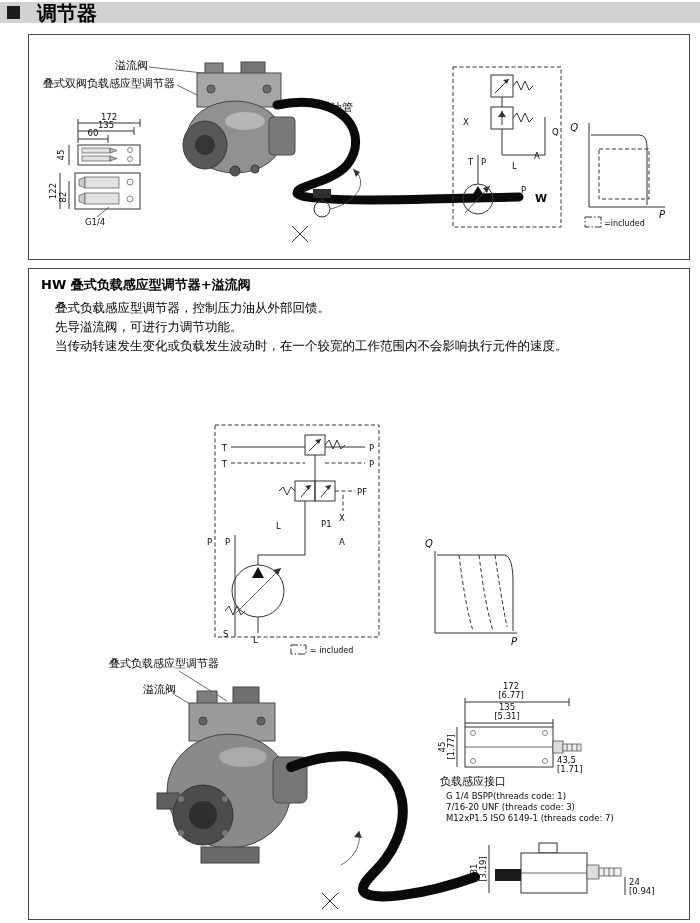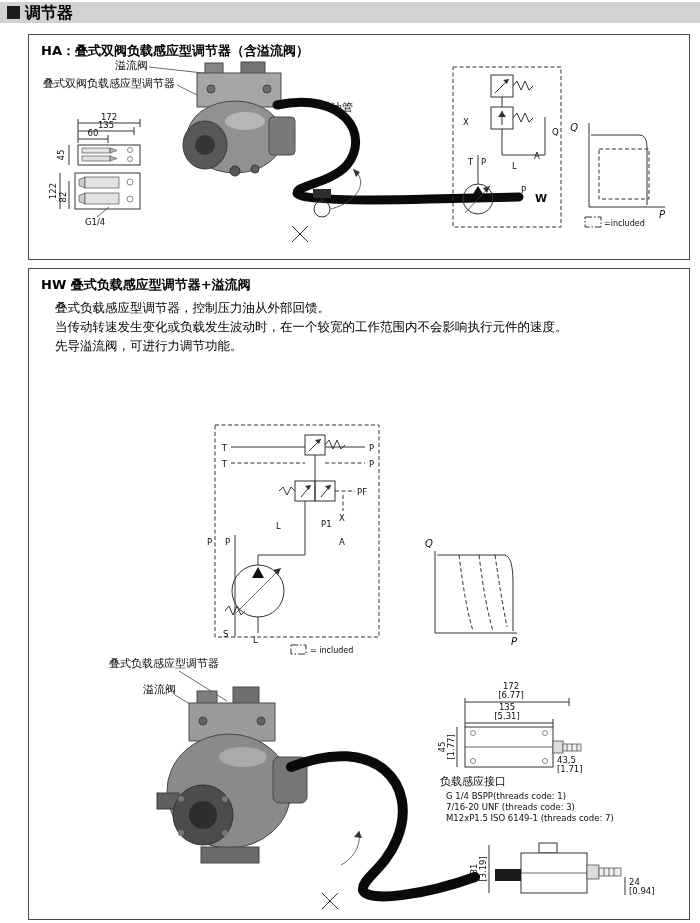--- a/index.html
+++ b/index.html
@@ -1,20 +1,20 @@
 <!DOCTYPE html>
 <html><head>
 <meta charset="utf-8">
 <style>
   html,body{margin:0;padding:0;}
   body{width:700px;height:923px;background:#fff;font-family:"DejaVu Sans","Liberation Sans",sans-serif;color:#111;position:relative;overflow:hidden;}
   .page{position:absolute;inset:0;background:#fff;}
   .page-header{position:absolute;top:2px;left:0;width:100%;height:21px;background:#d2d2d2;display:flex;align-items:center;padding-left:7px;}
   .title-square{width:13px;height:13px;background:#1c1c1c;margin-right:5px;flex:0 0 auto;}
-  .page-title{font-size:16px;font-weight:bold;color:#000;line-height:1;margin:0;text-align:center;}
+  .page-title{font-size:20px;font-weight:bold;color:#000;line-height:1;margin:12px;text-align:center;}
   .box{position:absolute;left:28px;width:660px;border:1.5px solid #4a4a4a;background:#fff;}
   .box-ha{top:34px;height:224px;}
   .box-hw{top:268px;height:650px;}
   .box-title{position:absolute;top:7px;left:12px;font-size:13px;font-weight:bold;color:#000;margin:0;}
   .hw-text{position:absolute;top:30px;left:26px;width:638px;font-size:12.5px;line-height:1.5;color:#000;}
   .hw-text p{margin:0;}
   svg{overflow:visible;}
   .ha-svg{position:absolute;top:24px;left:0;}
   .hw-svg{position:absolute;top:126px;left:0;}
   svg text{fill:#0c0c0c;}
@@ -35,21 +35,20 @@
 <body>
 
 <div class="page">
 
   <header class="page-header">
     <span class="title-square"></span>
     <h1 class="page-title">调节器</h1>
   </header>
 
   <section class="box box-ha">
-    <h2 class="box-title">HA：叠式双阀负载感应型调节器（含溢流阀）</h2>
 
     <svg class="ha-svg" width="658" height="200" viewBox="0 0 658 200">
 
       <text class="lbl" x="86" y="10">溢流阀</text>
       <line class="lnt" x1="120" y1="8" x2="192" y2="16"></line>
       <text class="lbl" x="14" y="28">叠式双阀负载感应型调节器</text>
       <line class="lnt" x1="148" y1="26" x2="172" y2="38"></line>
       <text class="lbl" x="302" y="52">油管</text>
       <line class="lnt" x1="301" y1="48" x2="288" y2="42"></line>
 
@@ -161,22 +160,22 @@
         <text class="sm" x="575" y="167">=included</text>
       </g>
     </svg>
   </section>
 
   <section class="box box-hw">
     <h2 class="box-title">HW 叠式负载感应型调节器+溢流阀</h2>
 
     <div class="hw-text">
       <p>叠式负载感应型调节器，控制压力油从外部回馈。</p>
+      <p>先导溢流阀，可进行力调节功能。</p>
       <p>当传动转速发生变化或负载发生波动时，在一个较宽的工作范围内不会影响执行元件的速度。</p>
-      <p>先导溢流阀，可进行力调节功能。</p>
     </div>
 
     <svg class="hw-svg" width="658" height="520" viewBox="0 0 658 520">
 
       <g>
         <rect class="dsh" x="186" y="30" width="164" height="212"></rect>
         <text class="cir" x="198" y="56" text-anchor="end">T</text>
         <line class="ln" x1="202" y1="52" x2="276" y2="52"></line>
         <text class="cir" x="340" y="56">P</text>
         <line class="ln" x1="296" y1="52" x2="336" y2="52"></line>

